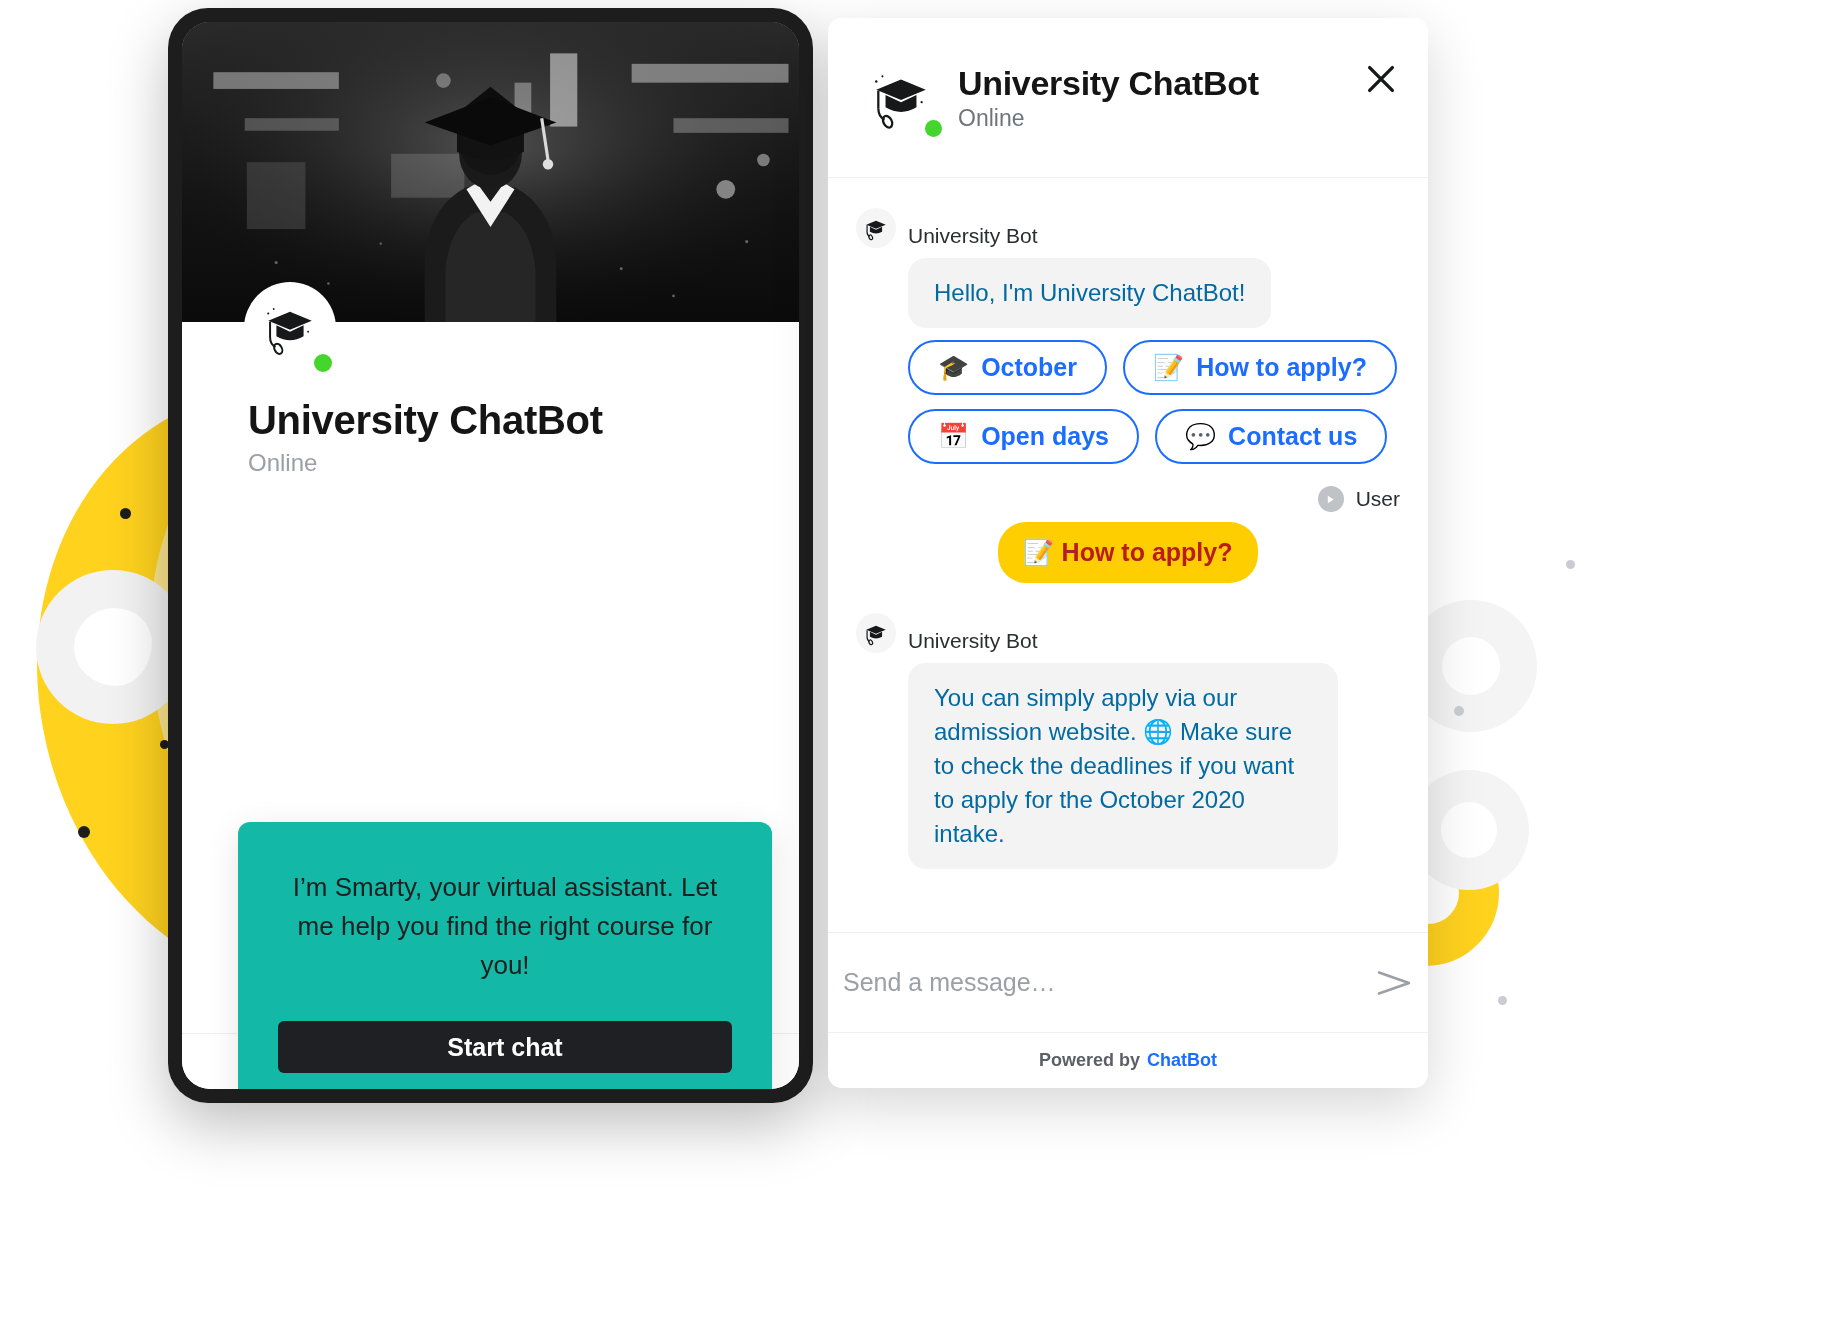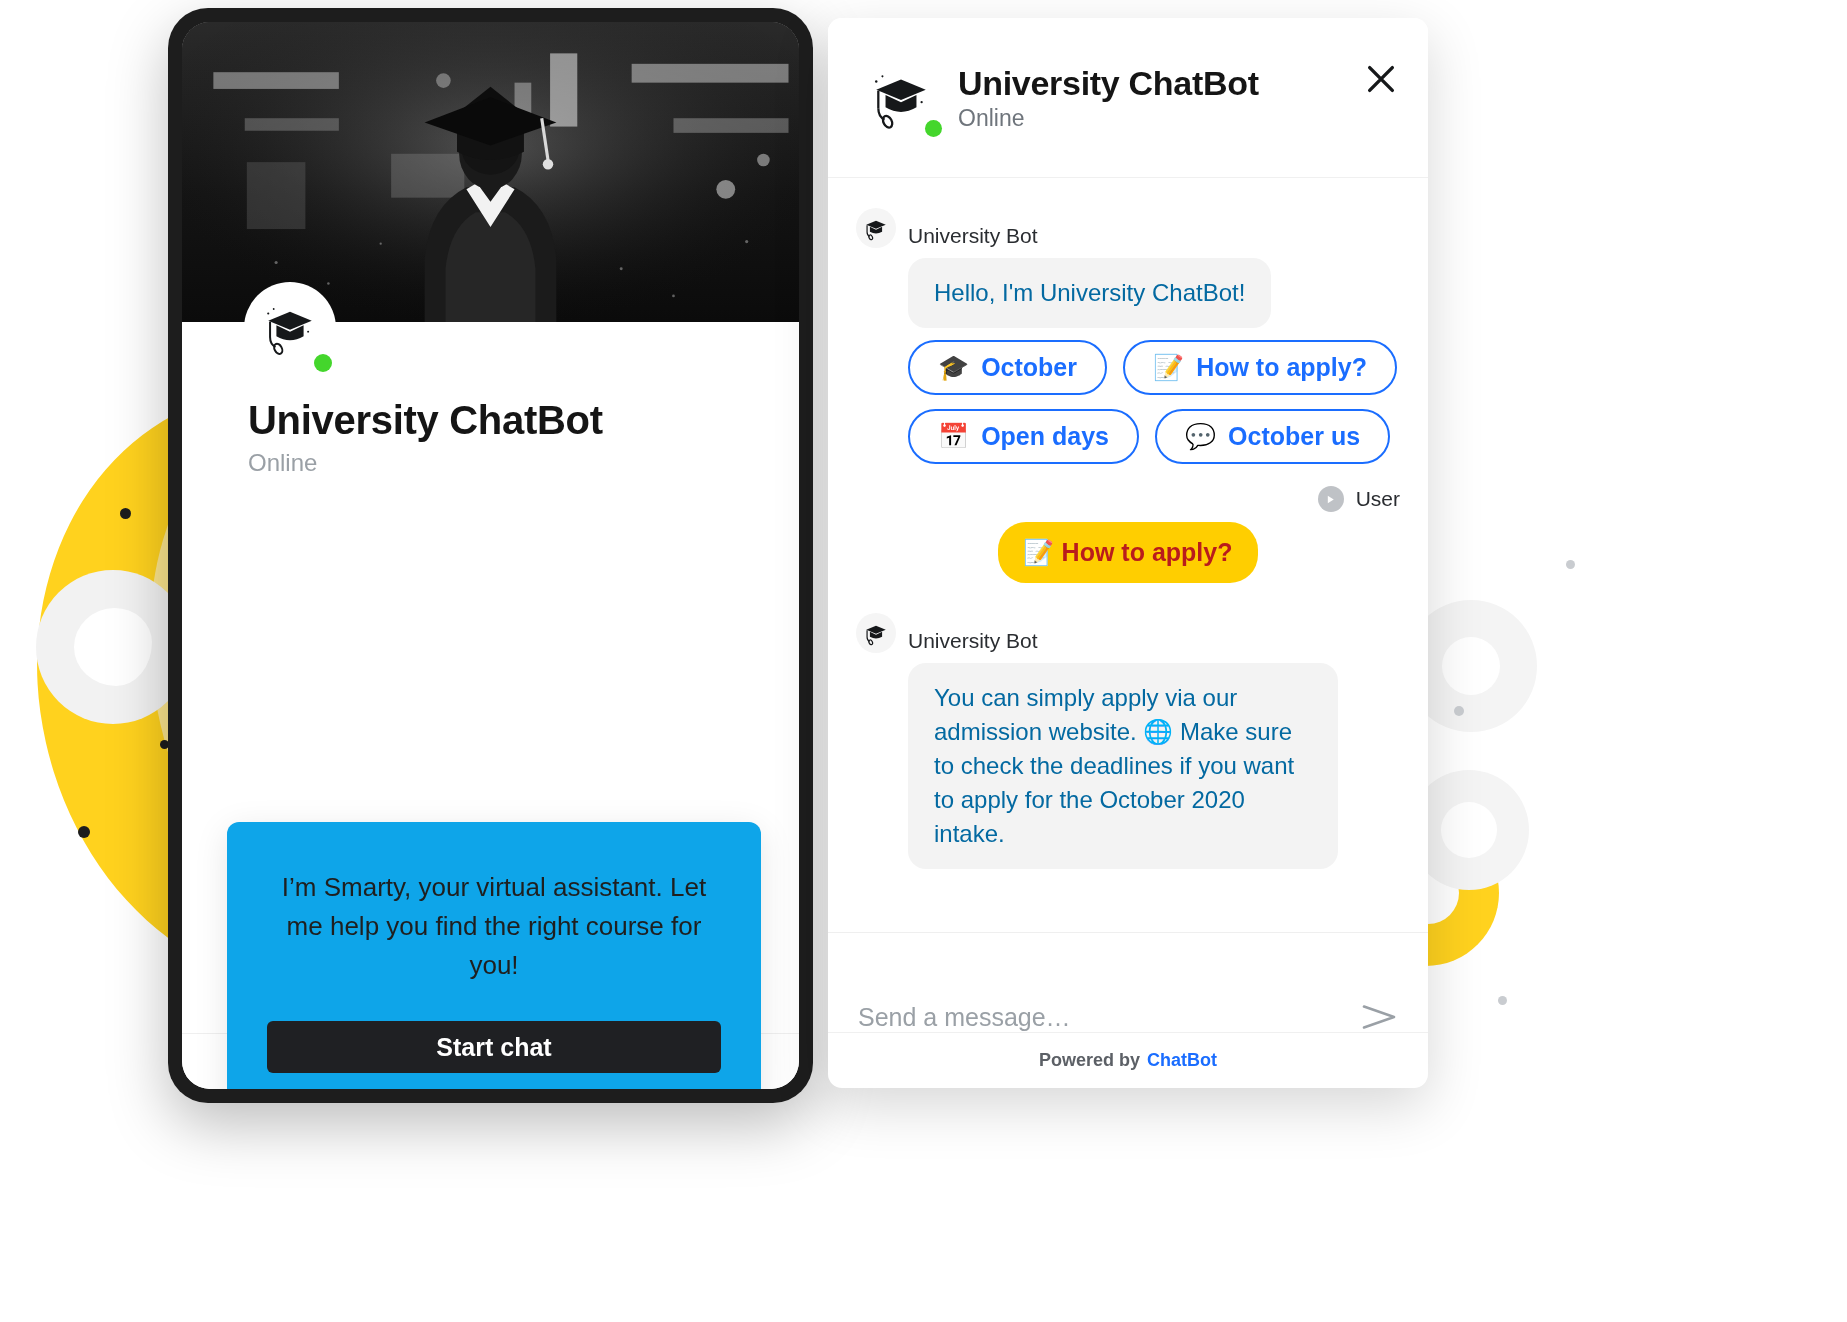--- a/index.html
+++ b/index.html
@@ -96,23 +96,23 @@
   }
   .phone-body { flex: 1; position: relative; padding: 0 30px; background: #fff; }
   .phone-title {
     margin-top: 76px; font-size: 40px; font-weight: 700;
     color: #151515; letter-spacing: -.3px; padding-left: 36px;
   }
   .phone-sub {
     font-size: 24px; color: #9AA0A6; margin-top: 6px; padding-left: 36px;
   }
   .welcome-card {
-    position: absolute; left: 45px; top: 500px;
+    position: absolute; left: 56px; top: 500px;
     width: 534px;
-    background: #0ea5e9; border-radius: 12px;
+    background: #14b8a6; border-radius: 12px;
     box-shadow: 0 8px 34px rgba(0,0,0,.10);
     padding: 46px 40px 40px;
     text-align: center;
   }
   .welcome-text {
     font-size: 26px; line-height: 1.5; color: #1f1f1f;
   }
   .start-chat-btn {
     margin-top: 36px; width: 100%; height: 52px;
     background: #1F2023; color: #fff;
@@ -194,21 +194,21 @@
     width: 26px; height: 26px; border-radius: 50%; background: #BFC2C6;
     display: flex; align-items: center; justify-content: center;
   }
   .bubble-user {
     display: inline-block; background: #FFCE00; color: #b91c1c;
     border-radius: 28px; padding: 16px 26px;
     font-size: 25px; font-weight: 700;
   }
   .w-input-row {
     height: 100px; border-top: 1px solid #EFEFEF;
-    display: flex; align-items: flex-end; padding: 0 30px; background: #fff;
+    display: flex; align-items: center; padding: 0 15px; background: #fff;
   }
   .w-input {
     flex: 1; border: none; outline: none;
     font-size: 25px; color: #16181a;
     font-family: "Liberation Sans", sans-serif; background: transparent;
   }
   .w-input::placeholder { color: #9AA0A6; }
   .send-btn { width: 38px; height: 30px; cursor: pointer; flex: 0 0 auto; }
   .w-footer {
     height: 56px; border-top: 1px solid #F0F0F0;
@@ -385,21 +385,21 @@
             <span>How to apply?</span>
           </button>
         </div>
         <div class="qr-row">
           <button class="qr-btn">
             <span class="qr-emoji">📅</span>
             <span>Open days</span>
           </button>
           <button class="qr-btn">
             <span class="qr-emoji">💬</span>
-            <span>October us</span>
+            <span>Contact us</span>
           </button>
         </div>
       </div>
 
       <div class="user-group">
         <div class="user-row">
           <span class="user-avatar">
             <svg width="13" height="13" viewBox="0 0 12 12">
               <path d="M3.5 2.5 L9 6 L3.5 9.5 Z" fill="#ffffff"></path>
             </svg>

